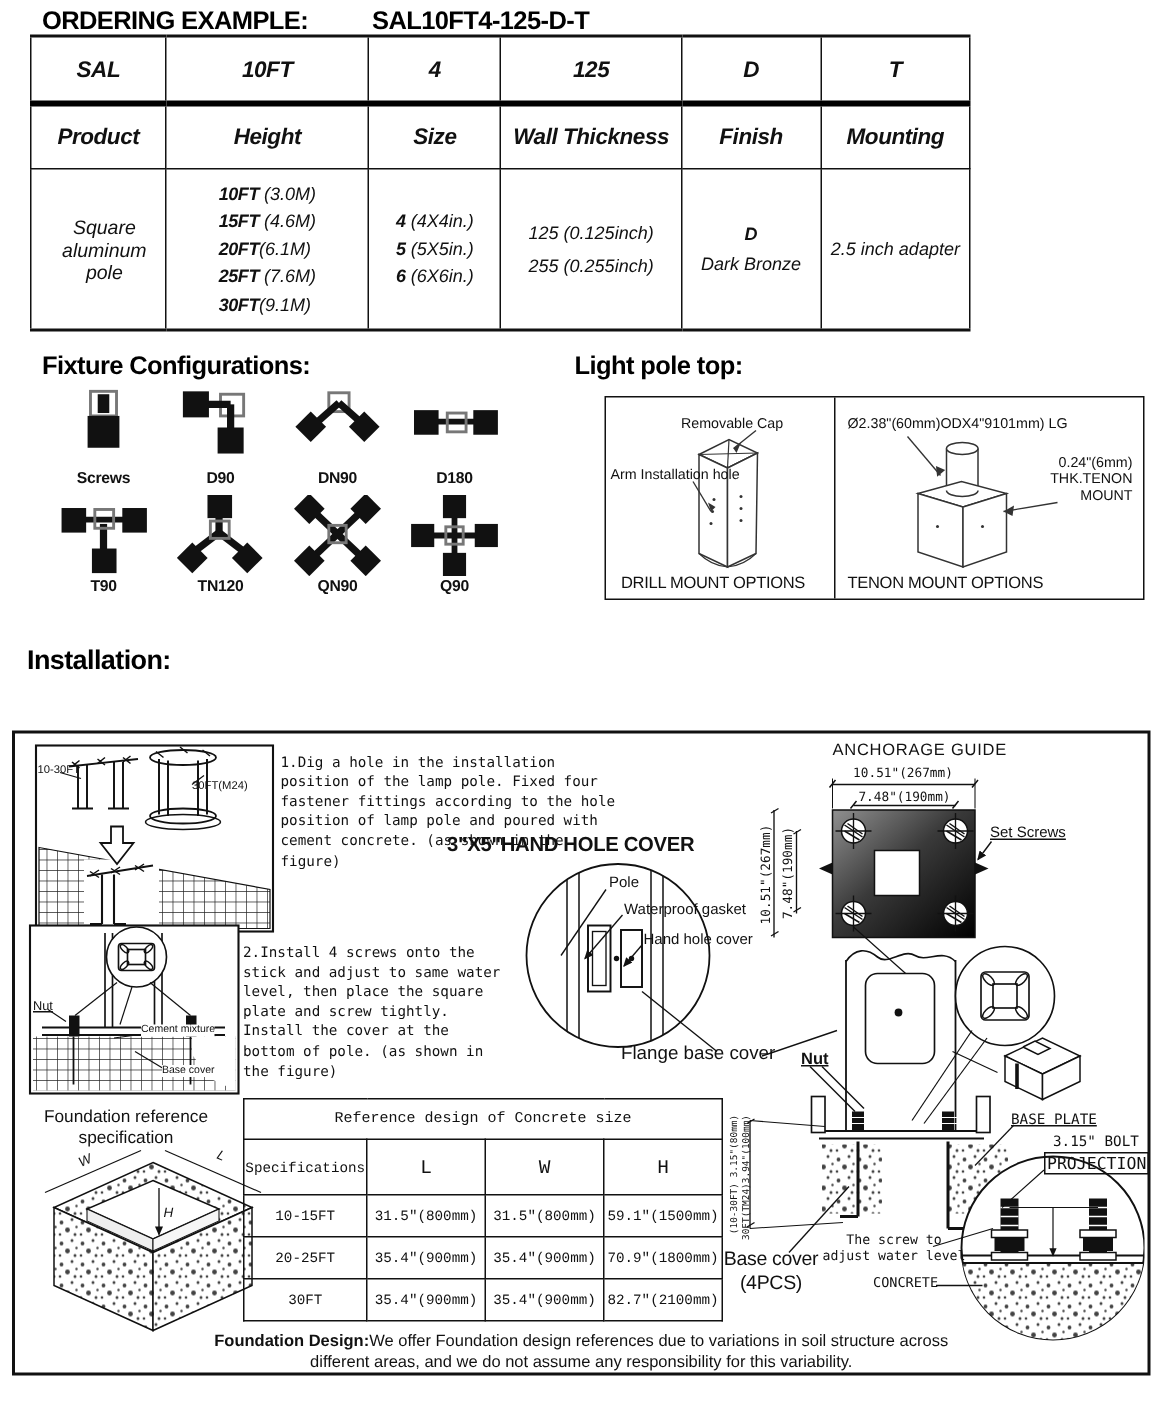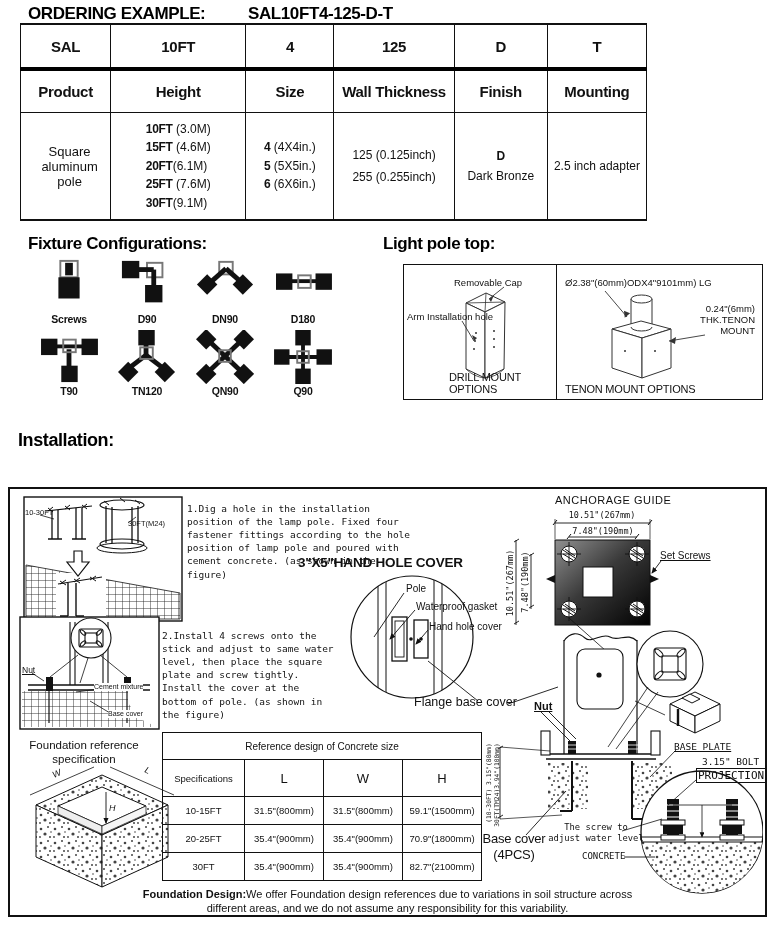--- a/index.html
+++ b/index.html
@@ -27,37 +27,37 @@
   .ptpanel.p1{width:152px;border-right:1.5px solid #111;}
   .ptpanel.p2{width:204px;}
   .ptlabel{position:absolute;font-size:9.5px;}
   .ptcap{position:absolute;bottom:4px;font-size:11px;letter-spacing:-0.2px;}
   
   .instbox{position:absolute;left:8px;top:487px;width:755px;height:426px;border:2px solid #111;}
   .lbl{position:absolute;font-size:10px;line-height:1.2;background:transparent;}
   .mono{font-family:"DejaVu Sans Mono",monospace;}
   .und{text-decoration:underline;}
   .ctable{position:absolute;left:152px;top:243px;border-collapse:collapse;table-layout:fixed;}
-  .ctable td{border:1.2px solid #111;text-align:center;font-size:9.5px;padding:0;}
+  .ctable td{border:1.2px solid #111;text-align:center;font-size:9.5px;padding:0;font-family:Liberation Mono, monospace;}
   .ctable .ttl td{height:26px;font-size:10px;}
   .ctable .hr td{height:36px;}
   .ctable .hr td.big{font-size:13px;}
   .ctable .dr td{height:27px;}
   .footer1{position:absolute;left:0;top:399px;width:100%;text-align:center;font-size:11px;}
   .footer2{position:absolute;left:0;top:413px;width:100%;text-align:center;font-size:11px;}
 </style>
 </head>
 <body>
 
 <div class="page">
 
   <div class="abs hd" style="left:28px;top:4px;">ORDERING EXAMPLE:</div>
   <div class="abs hd" style="left:248px;top:4px;">SAL10FT4-125-D-T</div>
 
-  <table class="ot abs" style="left:20px;top:23px;">
+  <table class="ot abs" style="left:20px;top:23px;font-style:italic;">
     <colgroup>
         <col style="width:90px">
         <col style="width:135px">
         <col style="width:88px">
         <col style="width:120px">
         <col style="width:93px">
         <col style="width:99px">
       </colgroup>
     <tbody>
         <tr class="coderow">
@@ -213,21 +213,21 @@
         <circle cx="90" cy="66" r="1" fill="#333"></circle>
           <circle cx="90" cy="74" r="1" fill="#333"></circle>
           <circle cx="90" cy="82" r="1" fill="#333"></circle>
         <line x1="100" y1="22" x2="85" y2="34" stroke="#333" stroke-width="0.9"></line>
         <polygon points="85,34 90,30 87,37" fill="#333"></polygon>
         <line x1="58" y1="56" x2="70" y2="76" stroke="#333" stroke-width="0.9"></line>
         <polygon points="70,76 68,70 73,73" fill="#333"></polygon>
       </svg>
       <div class="ptlabel" style="left:50px;top:12px;">Removable Cap</div>
       <div class="ptlabel" style="left:3px;top:46px;">Arm Installation hole</div>
-      <div class="ptcap" style="left:10px;margin-left:35px;">DRILL MOUNT OPTIONS</div>
+      <div class="ptcap" style="left:10px;">DRILL MOUNT OPTIONS</div>
     </div>
     <div class="ptpanel p2">
       <svg class="abs" style="left:0;top:0;" width="204" height="132" viewBox="0 0 204 132">
         <line x1="74" y1="34" x2="74" y2="62" stroke="#333" stroke-width="1"></line>
         <line x1="95" y1="34" x2="95" y2="62" stroke="#333" stroke-width="1"></line>
         <ellipse cx="84.5" cy="34" rx="10.5" ry="4" fill="#fff" stroke="#333" stroke-width="1"></ellipse>
         <polygon points="55,64 84,56 114,64 85,73" fill="#fff" stroke="#333" stroke-width="1"></polygon>
         <polygon points="55,64 85,73 85,113 55,103" fill="#fff" stroke="#333" stroke-width="1"></polygon>
         <polygon points="85,73 114,64 114,103 85,113" fill="#fff" stroke="#333" stroke-width="1"></polygon>
         <path d="M74,62 a10.5,4 0 0 0 21,0" fill="#fff" stroke="#333" stroke-width="1"></path>

